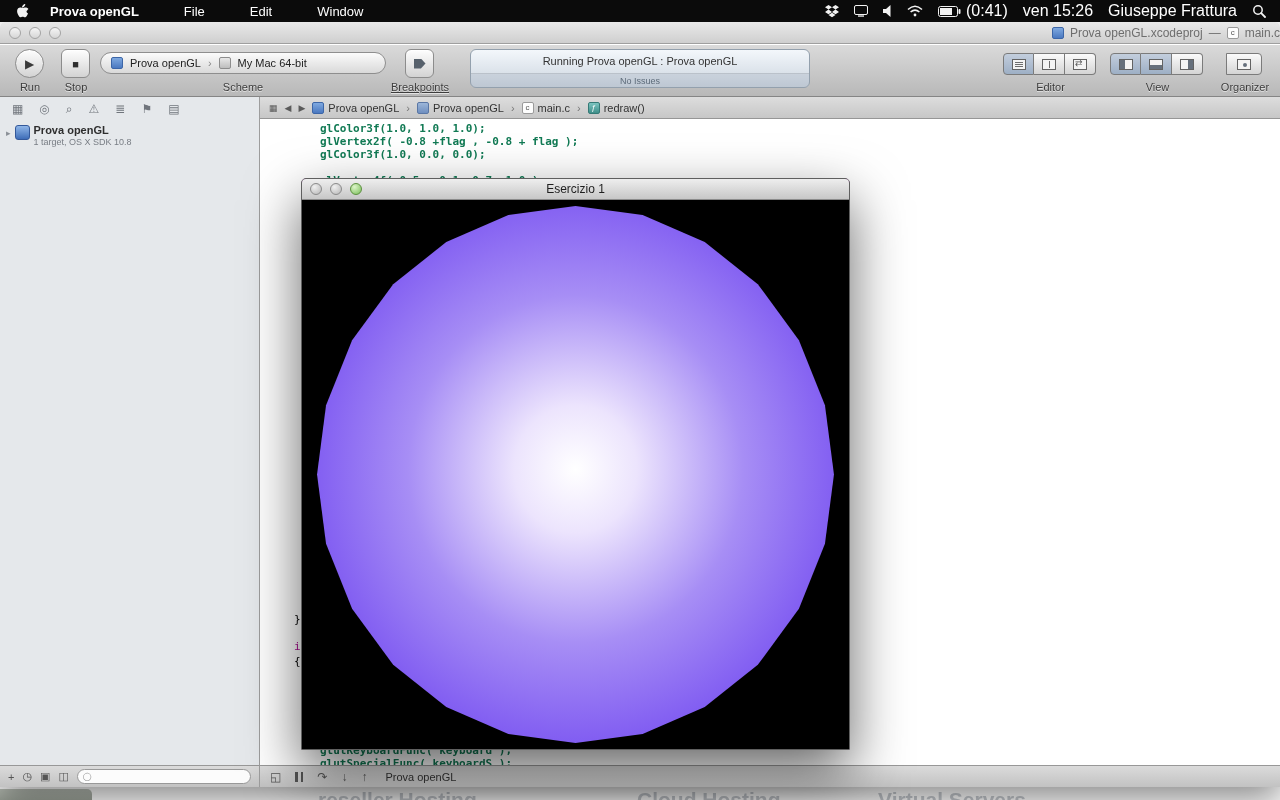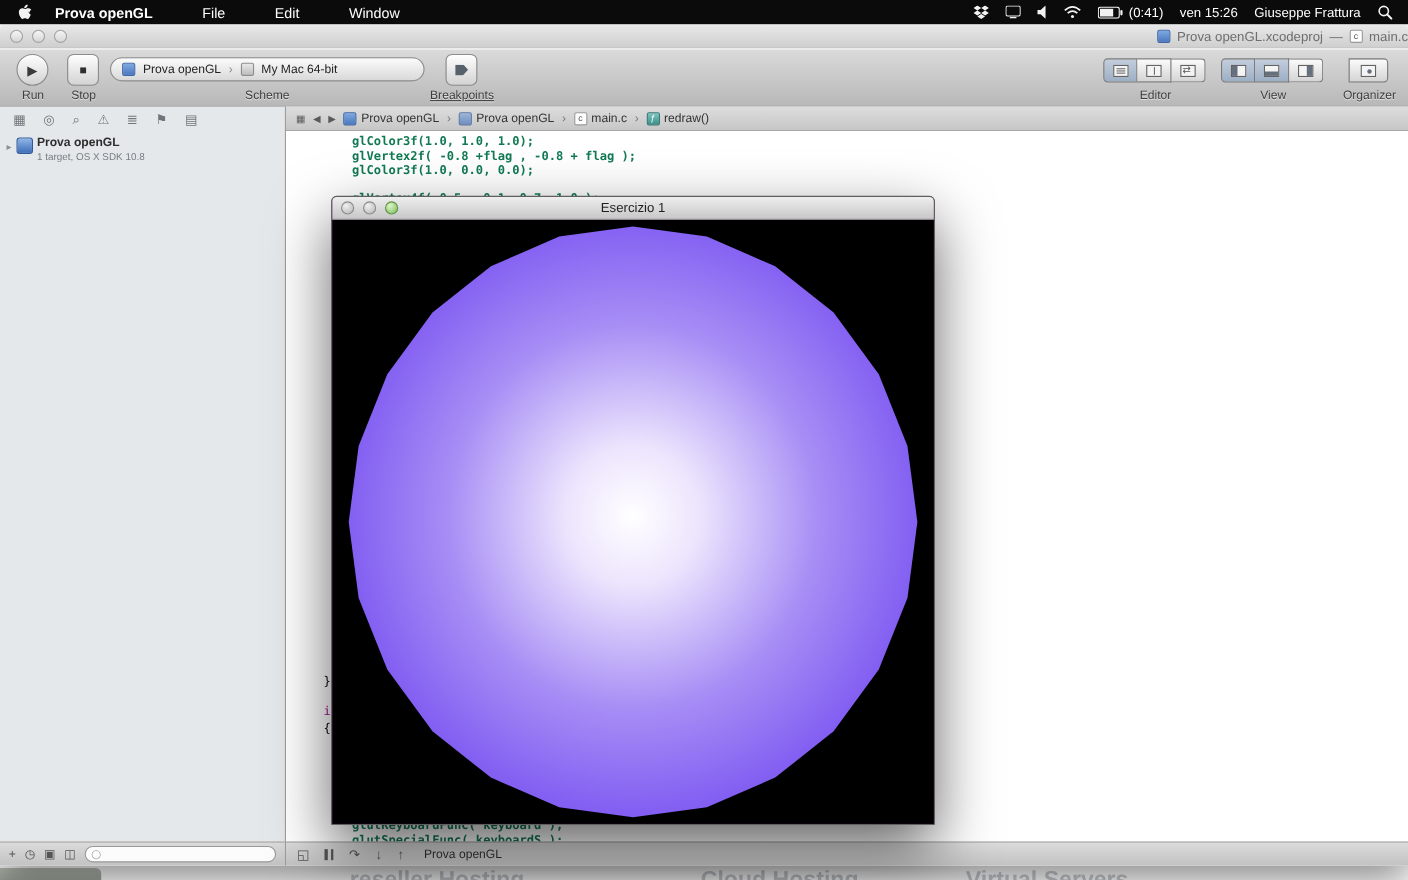--- a/index.html
+++ b/index.html
@@ -13,21 +13,21 @@
   .bg-text { position:absolute; top:2px; font-size:21px; font-weight:bold; color:#c2c6cb; white-space:nowrap; }
   .corner-widget { position:absolute; left:0; top:789px; width:92px; height:11px;
                    background:linear-gradient(#b7bdb4,#9aa197); border-radius:0 5px 0 0; z-index:2; }
 
   
   .menu-bar { position:absolute; top:0; left:0; width:1280px; height:22px; background:#0b0b0b;
               color:#fff; display:flex; align-items:center; z-index:50; font-size:13px; }
   .mb-left { display:flex; align-items:center; gap:21px; padding-left:16px; }
   .mb-app { font-weight:bold; }
   .mb-item { cursor:default;padding-left:24px; }
-  .mb-right { margin-left:auto; display:flex; align-items:center; gap:15px; padding-right:14px; font-size:12px; }
+  .mb-right { margin-left:auto; display:flex; align-items:center; gap:15px; padding-right:14px; font-size:16px; }
   .mb-icon { display:inline-flex; align-items:center; opacity:.95; }
   .mb-batt { display:inline-flex; align-items:center; gap:5px; }
 
   
   .xcode { position:absolute; top:22px; left:0; width:1280px; height:765px; z-index:10;
            border-radius:5px 5px 0 0; box-shadow:0 12px 35px rgba(0,0,0,.45); background:#fff; }
   .titlebar { position:absolute; top:0; left:0; right:0; height:22px;
               background:linear-gradient(#e9e9e9,#cfcfcf); border-bottom:1px solid #9f9f9f;
               border-radius:5px 5px 0 0; }
   .traffic { position:absolute; left:9px; top:5px; display:flex; gap:8px; }
@@ -239,20 +239,24 @@
         <span class="chip chip-display"></span>
         <span>My Mac 64-bit</span>
       </div>
       <div class="tb-label" style="left:208px;width:70px;">Scheme</div>
 
       <div class="btn-square" style="left:405px;">
           <span class="icon-breakpoint"></span>
         </div>
       <div class="tb-label" style="left:388px;width:64px;text-decoration:underline;">Breakpoints</div>
 
+      <div class="activity">
+        <div class="activity-title">Running Prova openGL : Prova openGL</div>
+        <div class="activity-status">No Issues</div>
+      </div>
 
       <div class="segctl" style="left:1003px;">
         <div class="seg on">
             <span class="mi mi-lines"></span>
           </div>
         <div class="seg">
             <span class="mi mi-split"></span>
           </div>
         <div class="seg">
             <span class="mi mi-arrows"></span>

